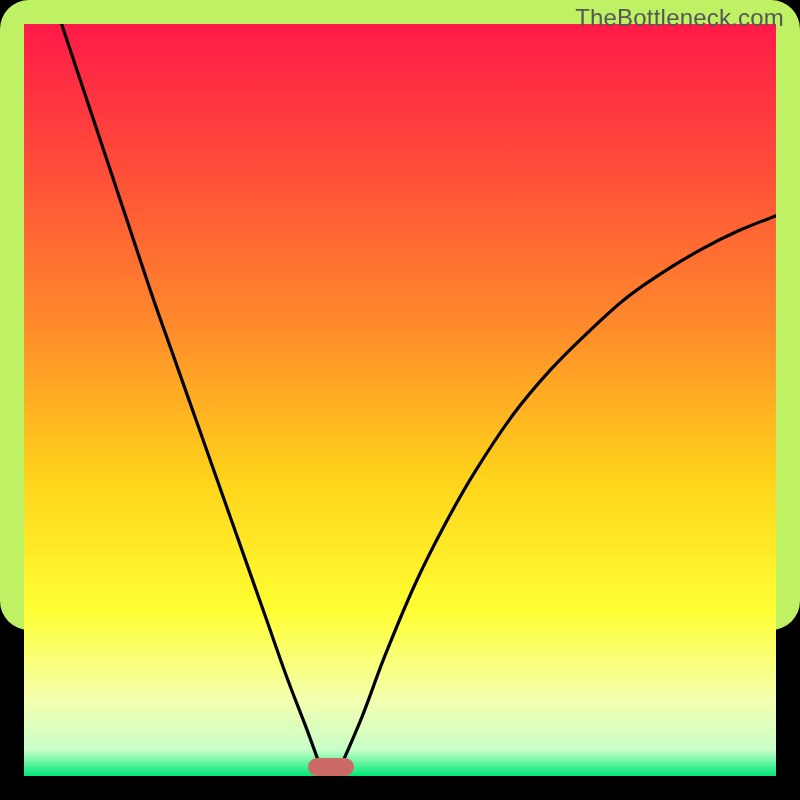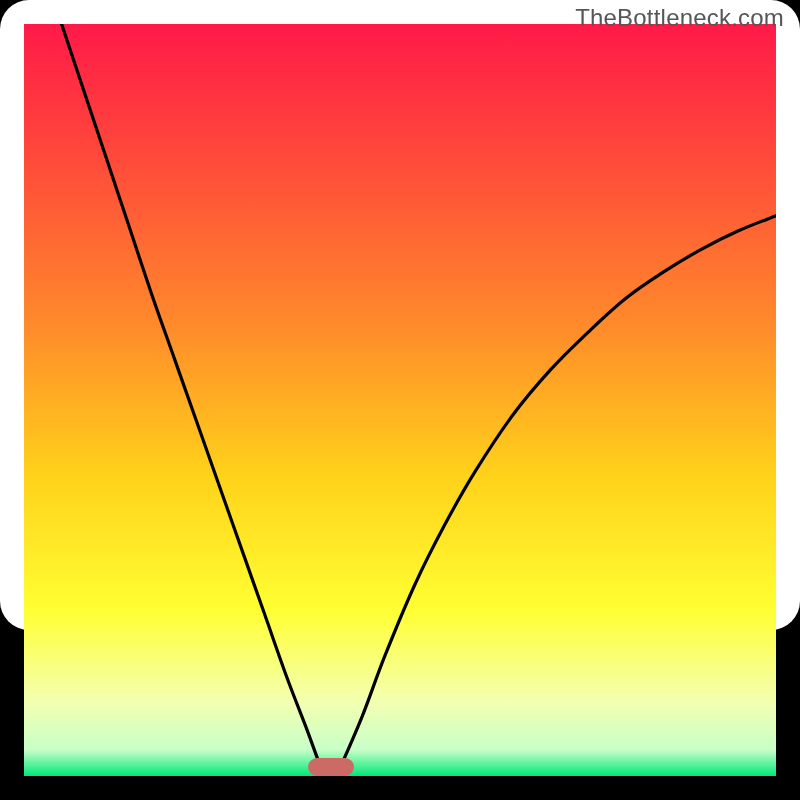--- a/index.html
+++ b/index.html
@@ -1,21 +1,21 @@
 <!DOCTYPE html>
 <html><head>
 <meta charset="utf-8">
 <style>
   * { margin: 0; padding: 0; box-sizing: border-box; }
   html, body { width: 800px; height: 800px; overflow: hidden; background: #000; }
   .frame {
     position: relative;
     width: 800px;
     height: 630px;
-    background: #ffffff;
+    background: #bef264;
     border-radius: 29px;
   }
   .plot-area {
     position: absolute;
     left: 24px;
     top: 24px;
     width: 752px;
     height: 752px;
     overflow: hidden;
   }

